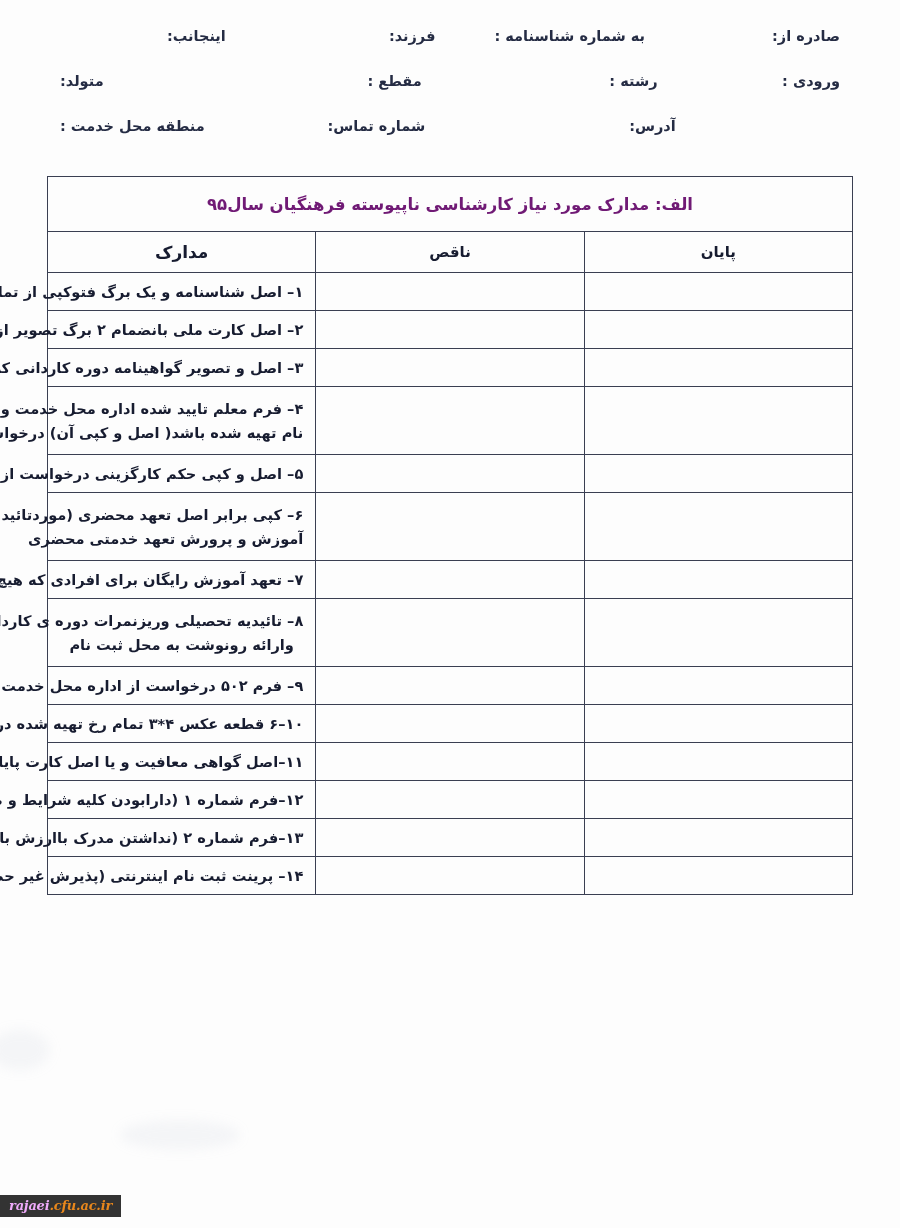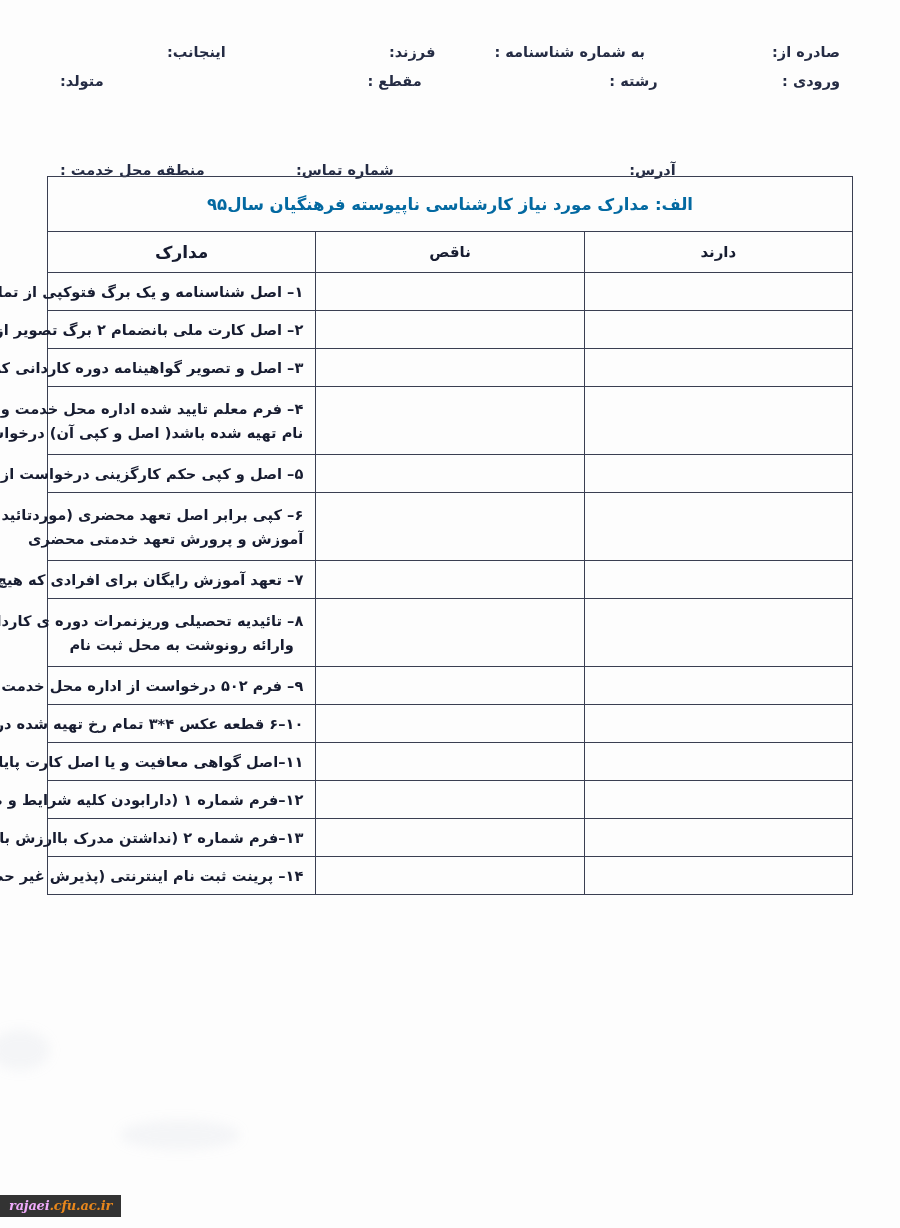--- a/index.html
+++ b/index.html
@@ -43,30 +43,30 @@
     font-size: 14.5px;
     font-weight: 700;
     letter-spacing: 0.2px;
     white-space: nowrap;
   }
 
   
   .r1 .c1 { width: 200px; text-align: right; padding-right: 15px; }
   .r1 .c2 { width: 215px; text-align: right; }
   .r1 .c3 { width: 215px; text-align: right; }
-  .r1 .c4 { width: 170px; text-align: right; margin-top: 16px; }
+  .r1 .c4 { width: 170px; text-align: right; }
 
   .r2 .c1 { width: 200px; padding-right: 15px; }
   .r2 .c2 { width: 215px; text-align: right; padding-right: 5px; }
   .r2 .c3 { width: 215px; text-align: right; padding-right: 45px; }
   .r2 .c4 { width: 170px; text-align: left; padding-right: 20px; }
 
   .r3 .c1 { width: 200px; text-align: right; }
   .r3 .c2 { width: 215px; text-align: right; padding-right: 30px; }
-  .r3 .c3 { width: 215px; text-align: center; padding-right: 90px; margin-top: 44px; }
+  .r3 .c3 { width: 215px; text-align: right; padding-right: 90px; }
   .r3 .c4 { width: 170px; text-align: right; padding-right: 60px; }
 
   
   #doc-table {
     position: absolute;
     top: 176px;
     right: 47px;
     width: 806px;
     border-collapse: collapse;
     table-layout: fixed;
@@ -74,21 +74,21 @@
 
   #doc-table td, #doc-table th {
     border: 1px solid #3a3f52;
     padding: 0;
     vertical-align: middle;
   }
 
   .title-cell {
     height: 54px;
     text-align: center;
-    color: #0369a1;
+    color: #701a75;
     font-size: 16.5px;
     font-weight: 700;
     letter-spacing: 0.1px;
     padding: 0 10px !important;
   }
 
   .col-head {
     height: 40px;
     text-align: center;
     color: #171c30;
@@ -195,21 +195,21 @@
   </div>
 
   <table id="doc-table">
     <tbody>
 
       <tr>
         <td class="title-cell" colspan="3">الف: مدارک مورد نیاز کارشناسی ناپیوسته   فرهنگیان سال۹۵</td>
       </tr>
 
       <tr>
-        <td class="col-head w-kamel">دارند</td>
+        <td class="col-head w-kamel">پایان</td>
         <td class="col-head w-naghes">ناقص</td>
         <td class="col-head docs-head">مدارک</td>
       </tr>
 
       <tr class="row-1line">
         <td class="tick-cell"></td>
         <td class="tick-cell"></td>
         <td class="doc-cell">
           <span class="l1">۱– اصل شناسنامه و یک برگ فتوکپی  از تمام صفحات</span>
         </td>

